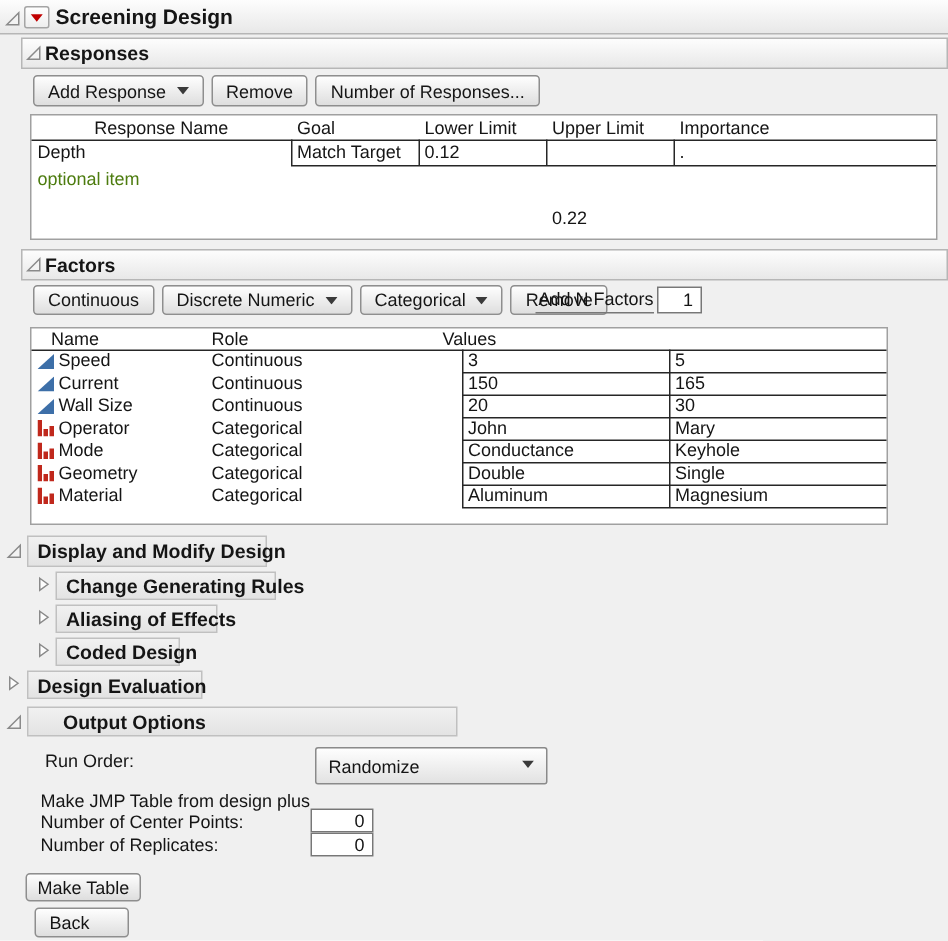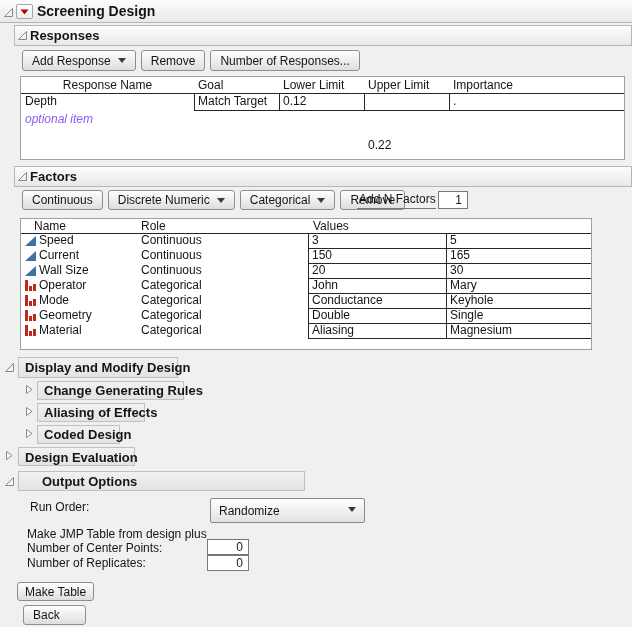--- a/index.html
+++ b/index.html
@@ -24,21 +24,21 @@
   .ft-name{position:absolute;left:18px;line-height:15px;white-space:nowrap;}
   .ft-role{position:absolute;left:120px;line-height:15px;white-space:nowrap;}
   .ft-v1{position:absolute;left:291px;line-height:15px;white-space:nowrap;}
   .ft-v2{position:absolute;left:429px;line-height:15px;white-space:nowrap;}
   .numinput{position:absolute;border:1px solid #777;background:#fff;text-align:right;
             padding:0 5px 0 2px;font:12px "Liberation Sans",sans-serif;color:#151515;}
   .lbl{position:absolute;line-height:14px;white-space:nowrap;}
   .combo{position:absolute;border:1px solid #8a8a8a;border-radius:2px;background:linear-gradient(#fefefe,#e2e2e2);
          display:flex;align-items:center;padding:0 8px;}
   .combo .arrow{position:absolute;right:8px;top:8px;}
-  .italic{font-style:italic;color:#8b5cf6;text-align:right;}
+  .italic{color:#4d7c0f;text-align:right;}
 </style>
 </head>
 <body>
 
 <div id="win">
 
   <div class="bar" style="left:0;top:0;width:632px;height:23px;border-left:none;border-right:none;border-top:none;"></div>
   <svg class="ab" style="left:3px;top:7px;" width="11" height="11" viewBox="0 0 11 11">
     <path d="M1.5 9.5 L9.5 9.5 L9.5 1.5 Z" fill="#f3f3f3" stroke="#8a8a8a"></path>
   </svg>
@@ -120,21 +120,21 @@
     <div class="btn" style="height:20px;">
       <span>Remove</span>
     </div>
   </div>
   <div class="ab" style="left:357px;top:192px;width:79px;height:17px;border-bottom:1px solid #777;padding-left:2px;line-height:15px;">Add N Factors</div>
   <input class="numinput" style="left: 438px; top: 191px; width: 30px; height: 18px;" value="1">
 
   <div class="tbl" style="left:20px;top:218px;width:572px;height:132px;">
     <div class="hdr" style="left:13px;top:0;">Name</div>
     <div class="hdr" style="left:120px;top:0;">Role</div>
-    <div class="hdr" style="left:292px;top:0;">Values</div>
+    <div class="hdr" style="left:274px;top:0;">Values</div>
     <div class="hl" style="left:0;top:14px;width:570px;"></div>
 
     <div class="vl" style="left:287px;top:14px;height:105px;"></div>
     <div class="vl" style="left:425px;top:14px;height:105px;"></div>
     <div class="hl" style="left:287px;top:29px;width:283px;"></div>
     <div class="hl" style="left:287px;top:44px;width:283px;"></div>
     <div class="hl" style="left:287px;top:59px;width:283px;"></div>
     <div class="hl" style="left:287px;top:74px;width:283px;"></div>
     <div class="hl" style="left:287px;top:89px;width:283px;"></div>
     <div class="hl" style="left:287px;top:104px;width:283px;"></div>
@@ -208,21 +208,21 @@
     </div>
     <div class="ft-row" style="top:104px;">
       <span class="ft-icon">
         <svg width="11" height="11" viewBox="0 0 11 11">
             <rect x="0" y="0" width="3" height="11" fill="#c0281c"></rect>
             <rect x="4" y="6" width="3" height="5" fill="#c0281c"></rect>
             <rect x="8" y="4" width="3" height="7" fill="#c0281c"></rect>
           </svg></span>
       <span class="ft-name">Material</span>
       <span class="ft-role">Categorical</span>
-      <span class="ft-v1">Aliasing</span>
+      <span class="ft-v1">Aluminum</span>
       <span class="ft-v2">Magnesium</span>
     </div>
   </div>
 
   <svg class="ab" style="left:4px;top:362px;" width="11" height="11" viewBox="0 0 11 11">
     <path d="M1.5 9.5 L9.5 9.5 L9.5 1.5 Z" fill="#f3f3f3" stroke="#8a8a8a"></path>
   </svg>
   <div class="obox" style="left:18px;top:357px;width:160px;height:21px;">
     <span>Display and Modify Design</span>
   </div>

